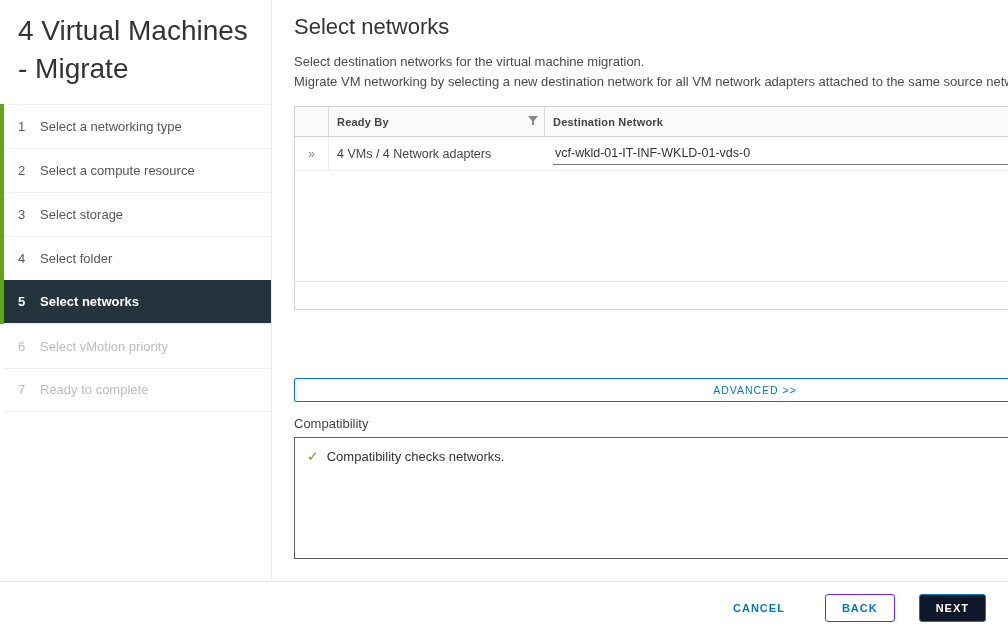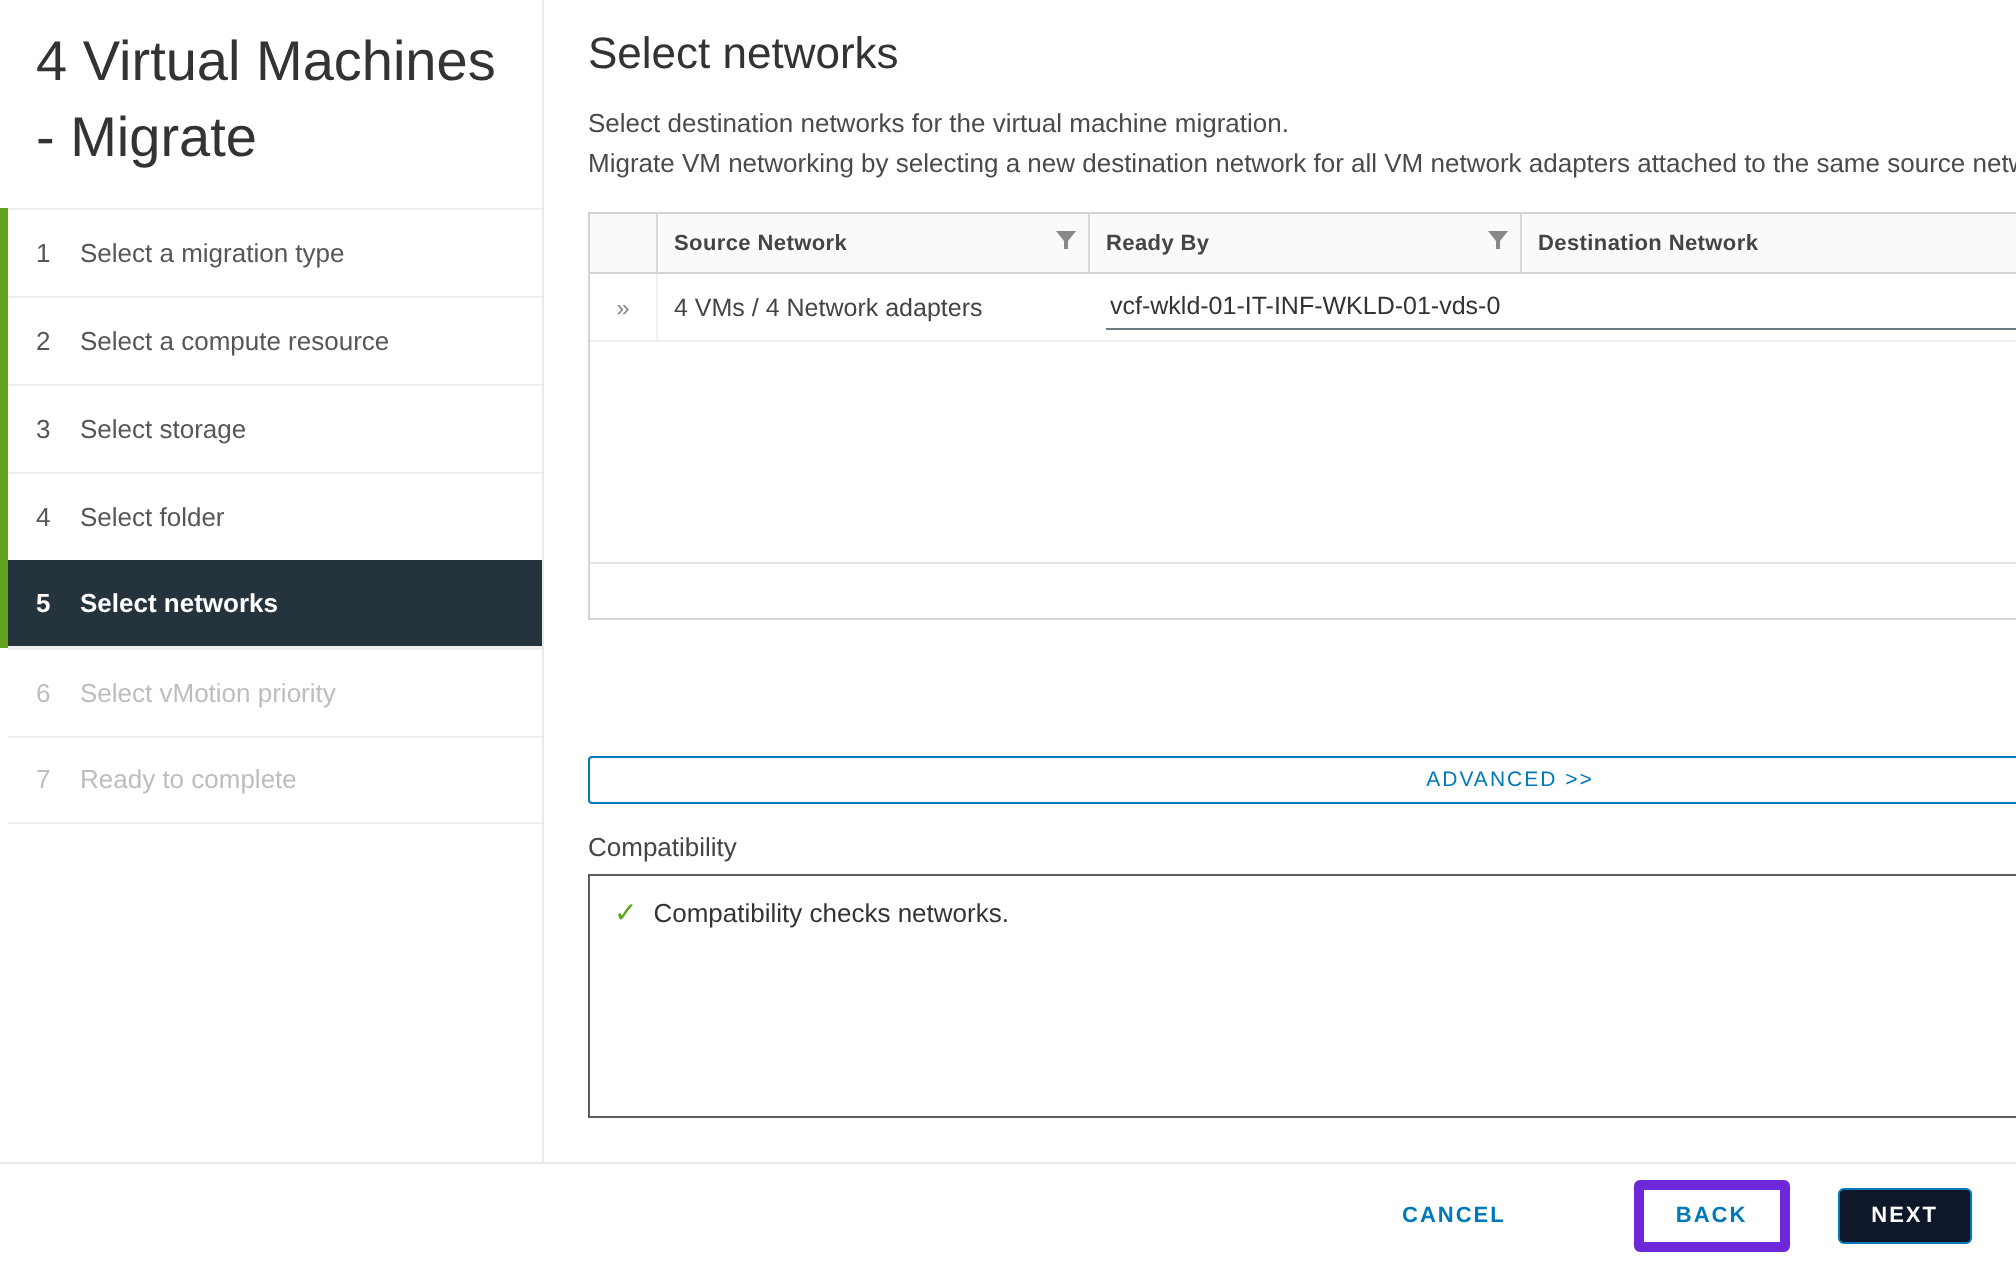--- a/index.html
+++ b/index.html
@@ -238,34 +238,34 @@
   .btn {
     font-size: 11px;
     letter-spacing: 1px;
     padding: 7px 16px;
     border-radius: 3px;
     cursor: pointer;
     font-weight: 600;
     font-family: inherit;
   }
   .btn-link  { border: none; background: none; color: #0079b8; }
-  .btn-outline { border: 5px solid #6d28d9; background: #fff; color: #0079b8; margin-left: 24px; }
+  .btn-outline { border: 1px solid #6d28d9; background: #fff; color: #0079b8; }
   .btn-primary { border: 1px solid #0079b8; background: #0f172a; color: #fff; }
 </style>
 </head>
 <body>
 
 <div class="modal">
 
   <div class="sidebar">
     <div class="sidebar-title">4 Virtual Machines - Migrate</div>
     <div class="steps">
       <div class="step completed">
         <span class="num">1</span>
-        <span class="label">Select a migration type</span>
+        <span class="label">Select a networking type</span>
       </div>
       <div class="step completed">
         <span class="num">2</span>
         <span class="label">Select a compute resource</span>
       </div>
       <div class="step completed">
         <span class="num">3</span>
         <span class="label">Select storage</span>
       </div>
       <div class="step completed">
@@ -293,28 +293,20 @@
 
     <div class="page-title">Select networks</div>
     <div class="desc">
       <div>Select destination networks for the virtual machine migration.</div>
       <div>Migrate VM networking by selecting a new destination network for all VM network adapters attached to the same source network.</div>
     </div>
 
     <div class="net-table">
       <div class="thead">
         <div class="th col-expand"></div>
-        <div class="th col-src">
-          <span>Source Network</span>
-          <span class="filter-icon">
-            <svg width="10" height="10" viewBox="0 0 10 10" fill="#888">
-                <path d="M0 0 L10 0 L6 5 L6 9 L4 9 L4 5 Z"></path>
-              </svg>
-          </span>
-        </div>
         <div class="th col-used">
           <span>Ready By</span>
           <span class="filter-icon">
             <svg width="10" height="10" viewBox="0 0 10 10" fill="#888">
                 <path d="M0 0 L10 0 L6 5 L6 9 L4 9 L4 5 Z"></path>
               </svg>
           </span>
         </div>
         <div class="th col-dest">
           <span>Destination Network</span>

